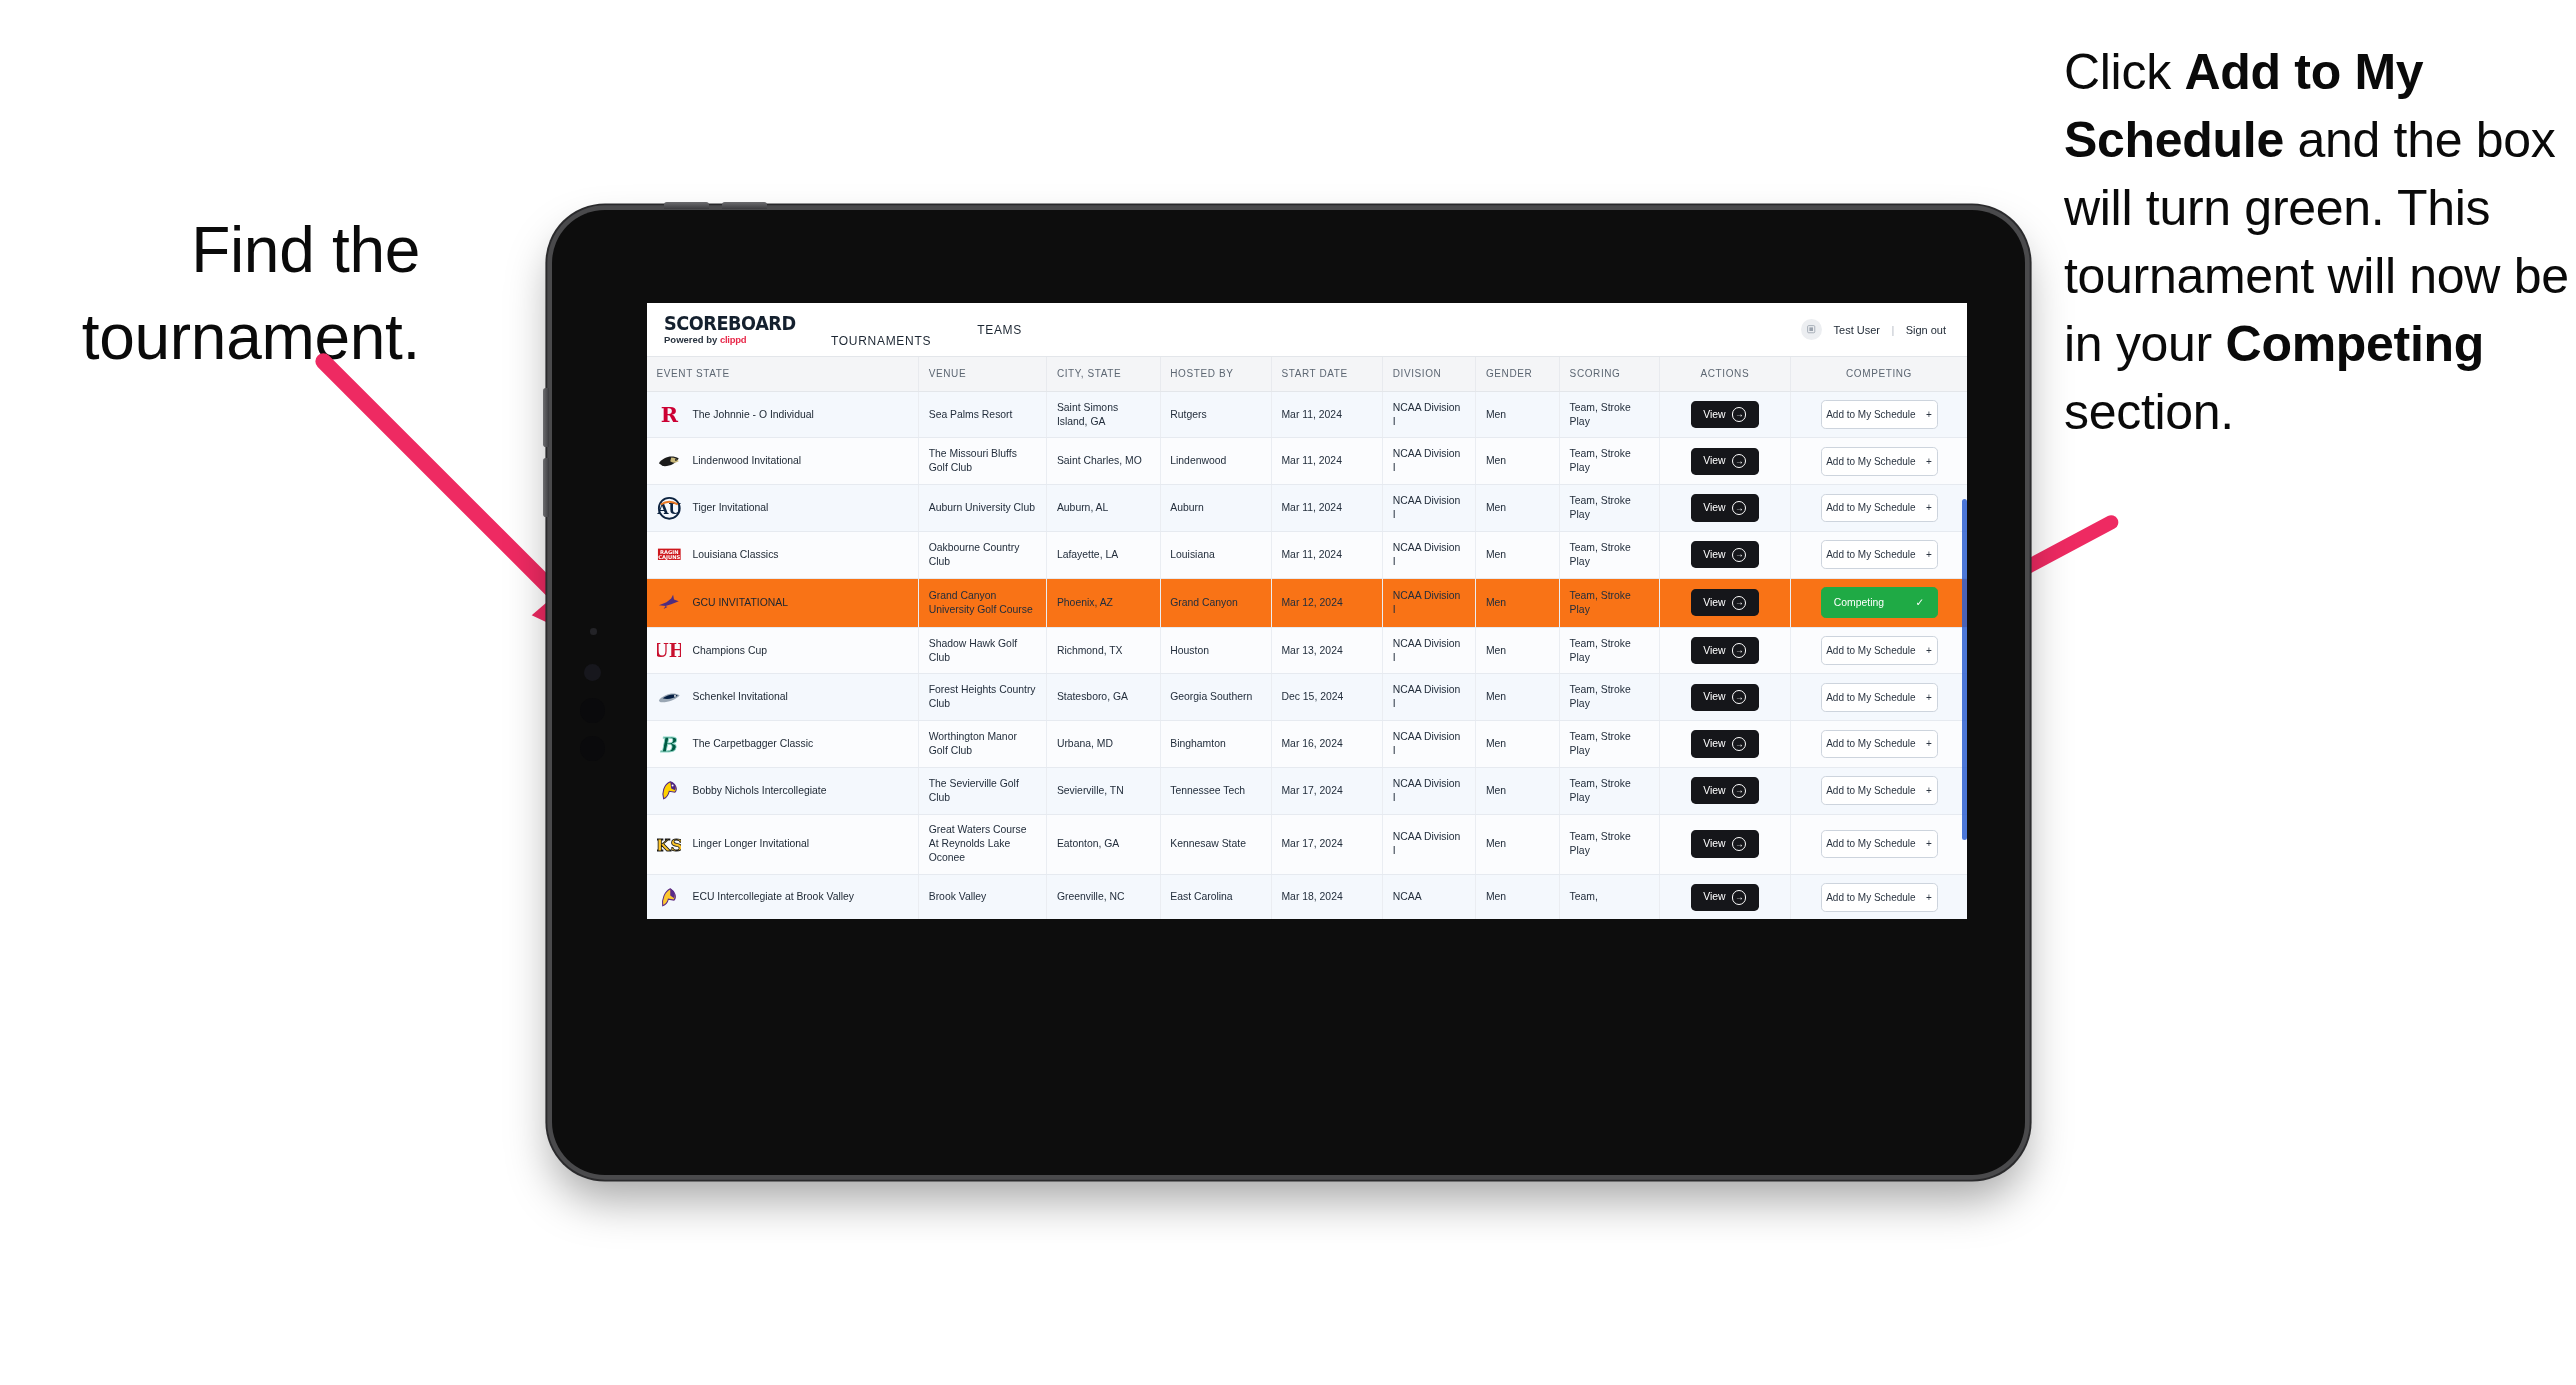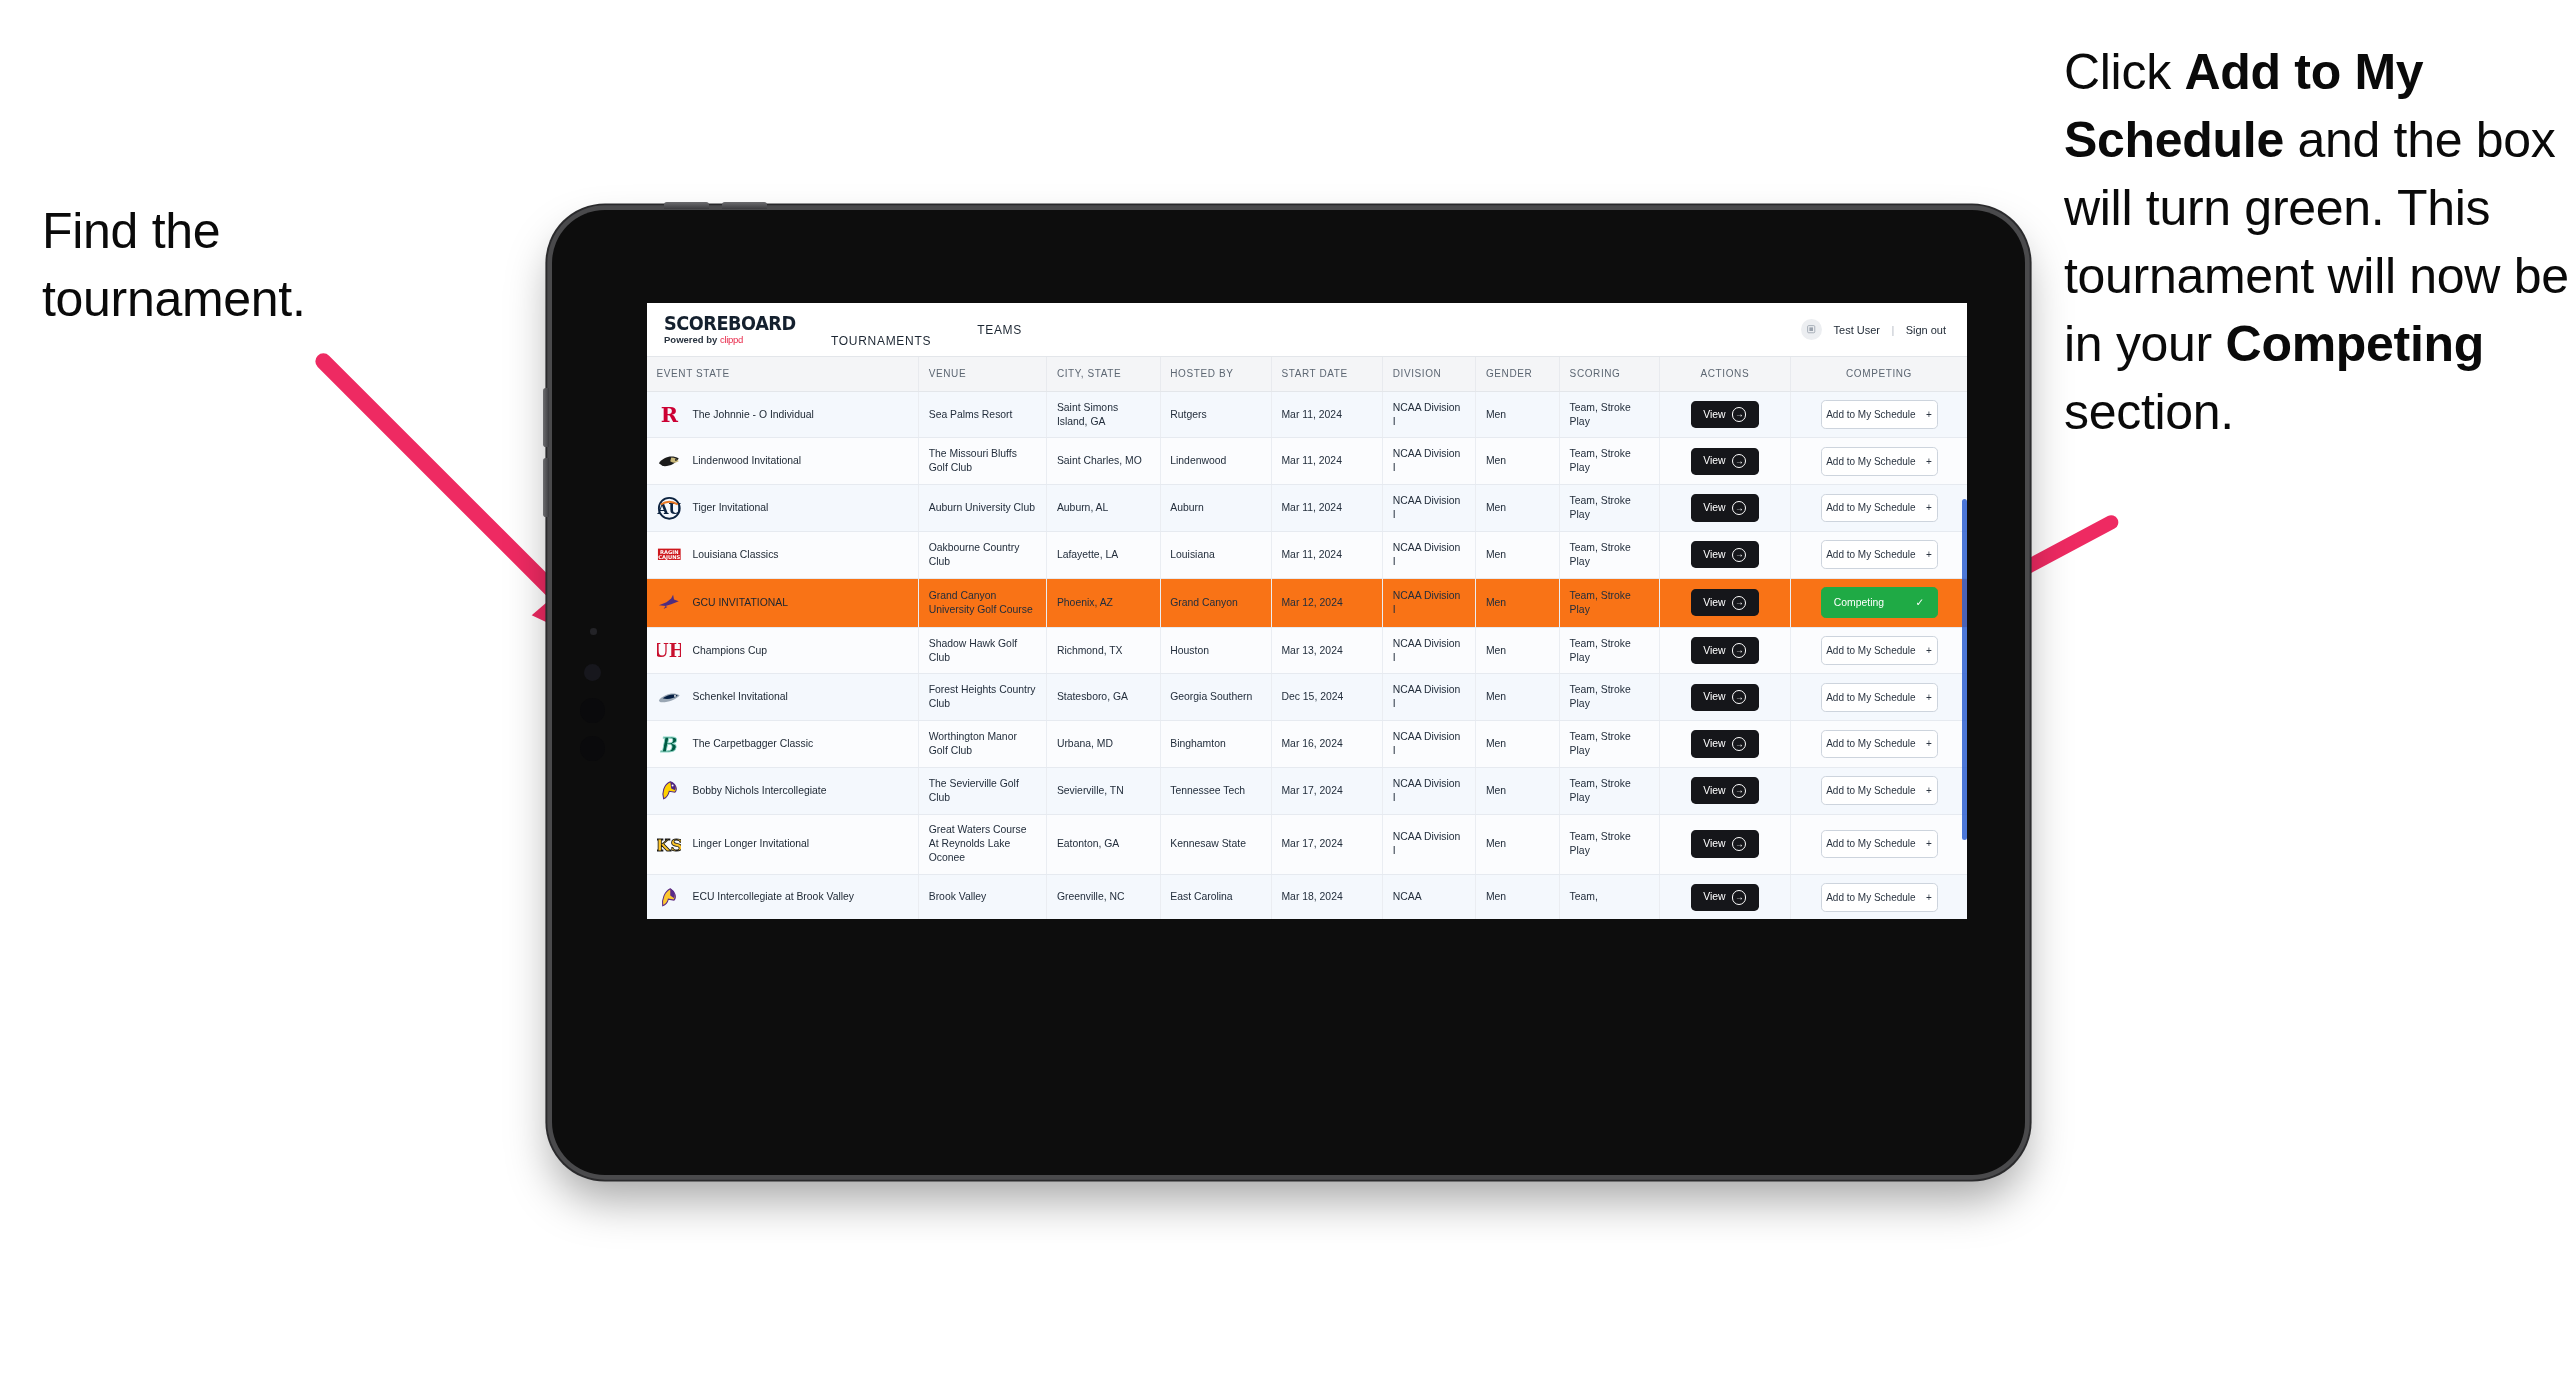--- a/index.html
+++ b/index.html
@@ -17,23 +17,24 @@
   
   .annot {
     position: absolute;
     color: #0a0a0a;
     font-family: "Liberation Sans", sans-serif;
     font-weight: 400;
     line-height: 1.36;
     letter-spacing: -0.3px;
   }
   #annot-left {
-    left: 42px; top: 197px;
+    left: 42px; top: 207px;
     width: 378px;
-    font-size: 50px;
+    font-size: 64px;
+    text-align: right;
   }
   #annot-right {
     left: 2064px; top: 38px;
     width: 516px;
     font-size: 50px;
   }
   .annot b { font-weight: 700; }
 
   
   .arrow-svg { position: absolute; overflow: visible; pointer-events: none; }
@@ -107,21 +108,21 @@
     transform: scaleX(0.93);
     transform-origin: left center;
   }
   #brand-sub {
     margin-top: 1.9px;
     font-size: 9.5px;
     color: #2a3440;
     font-weight: 600;
     line-height: 1;
   }
-  #brand-sub .clippd { color: #e8294a; font-weight: 400; letter-spacing: -0.3px; }
+  #brand-sub .clippd { color: #e8294a; font-weight: 700; letter-spacing: -0.3px; }
 
   .nav-tab {
     height: 53px;
     display: flex; align-items: center; justify-content: center;
     padding: 0 23px;
     font-size: 12px;
     letter-spacing: 0.7px;
     color: #1d2733;
     cursor: pointer;
     box-sizing: border-box;

